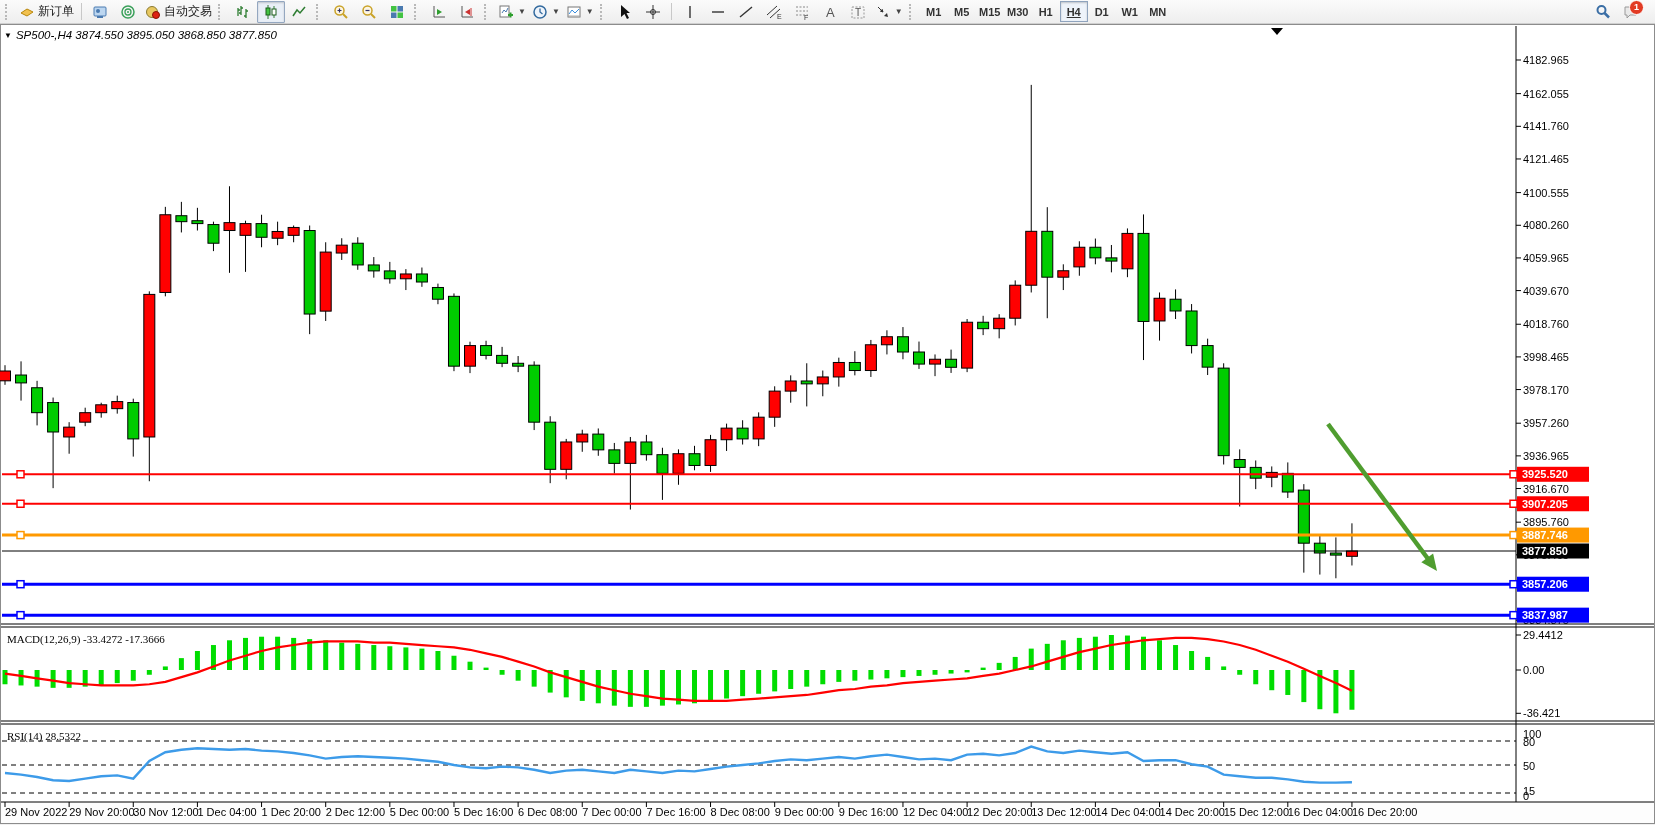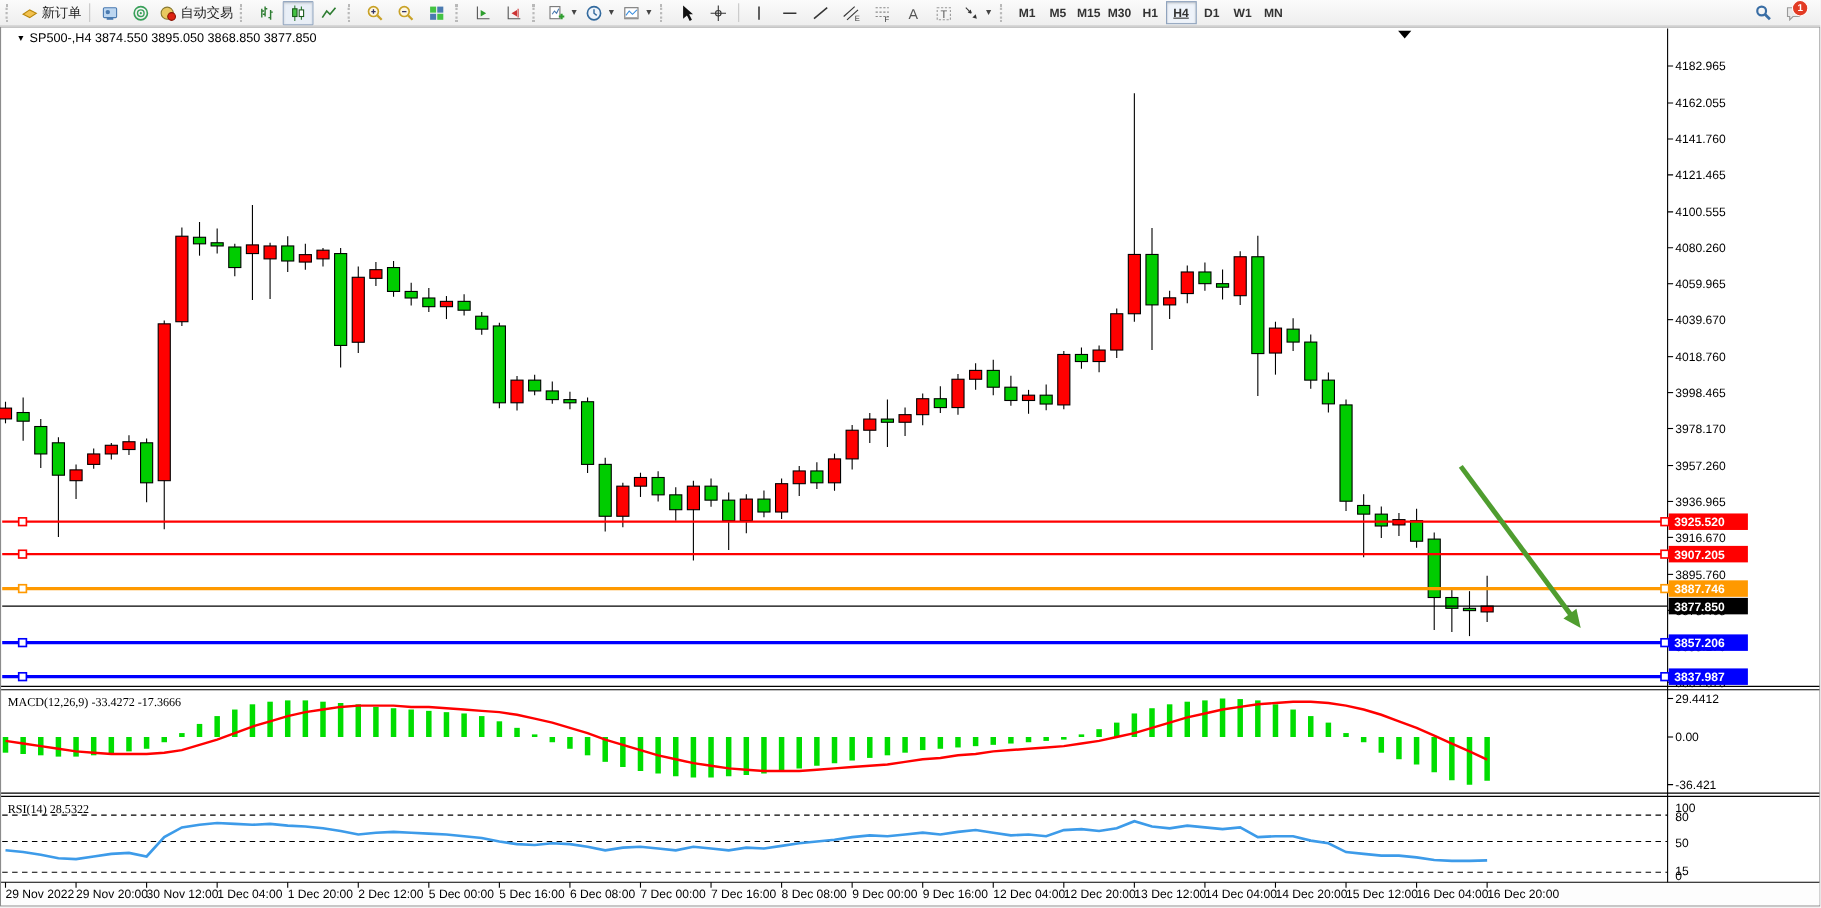--- a/index.html
+++ b/index.html
@@ -19,21 +19,21 @@
     font-weight:bold;color:#333;border:1px solid transparent;}
   .tf.active{border:1px solid #8fa3bd;background:#eef3fa;box-shadow:inset 0 1px 2px rgba(0,0,0,.2);text-decoration:underline;}
   .ico{display:inline-block;position:relative;width:16px;height:16px;}
   .badge{position:absolute;right:-5px;top:-4px;background:#e23b24;color:#fff;border-radius:50%;width:13px;height:13px;
     font-size:9px;font-weight:bold;display:flex;align-items:center;justify-content:center;border:1px solid #fff;}
   #spacer{flex:1;}
 
   
   #chartwin{position:absolute;left:0;top:24px;width:1655px;height:801px;}
   svg{position:absolute;left:0;top:0;}
-  #title{position:absolute;left:15px;top:5px;font-size:11.5px;color:#000;z-index:5;white-space:nowrap;}
+  #title{position:absolute;left:4px;top:5px;font-size:11.5px;color:#000;z-index:5;white-space:nowrap;font-style:italic;}
   #title .tri{font-size:8px;vertical-align:1px;margin-right:4px;}
   .paneLabel{position:absolute;font-size:11px;color:#000;z-index:5;white-space:nowrap;font-family:Liberation Serif, serif;}
   text{font-family:"Liberation Sans","DejaVu Sans",sans-serif;}
 </style>
 </head>
 <body>
 
 <div id="app">
 
   <div id="toolbar">

